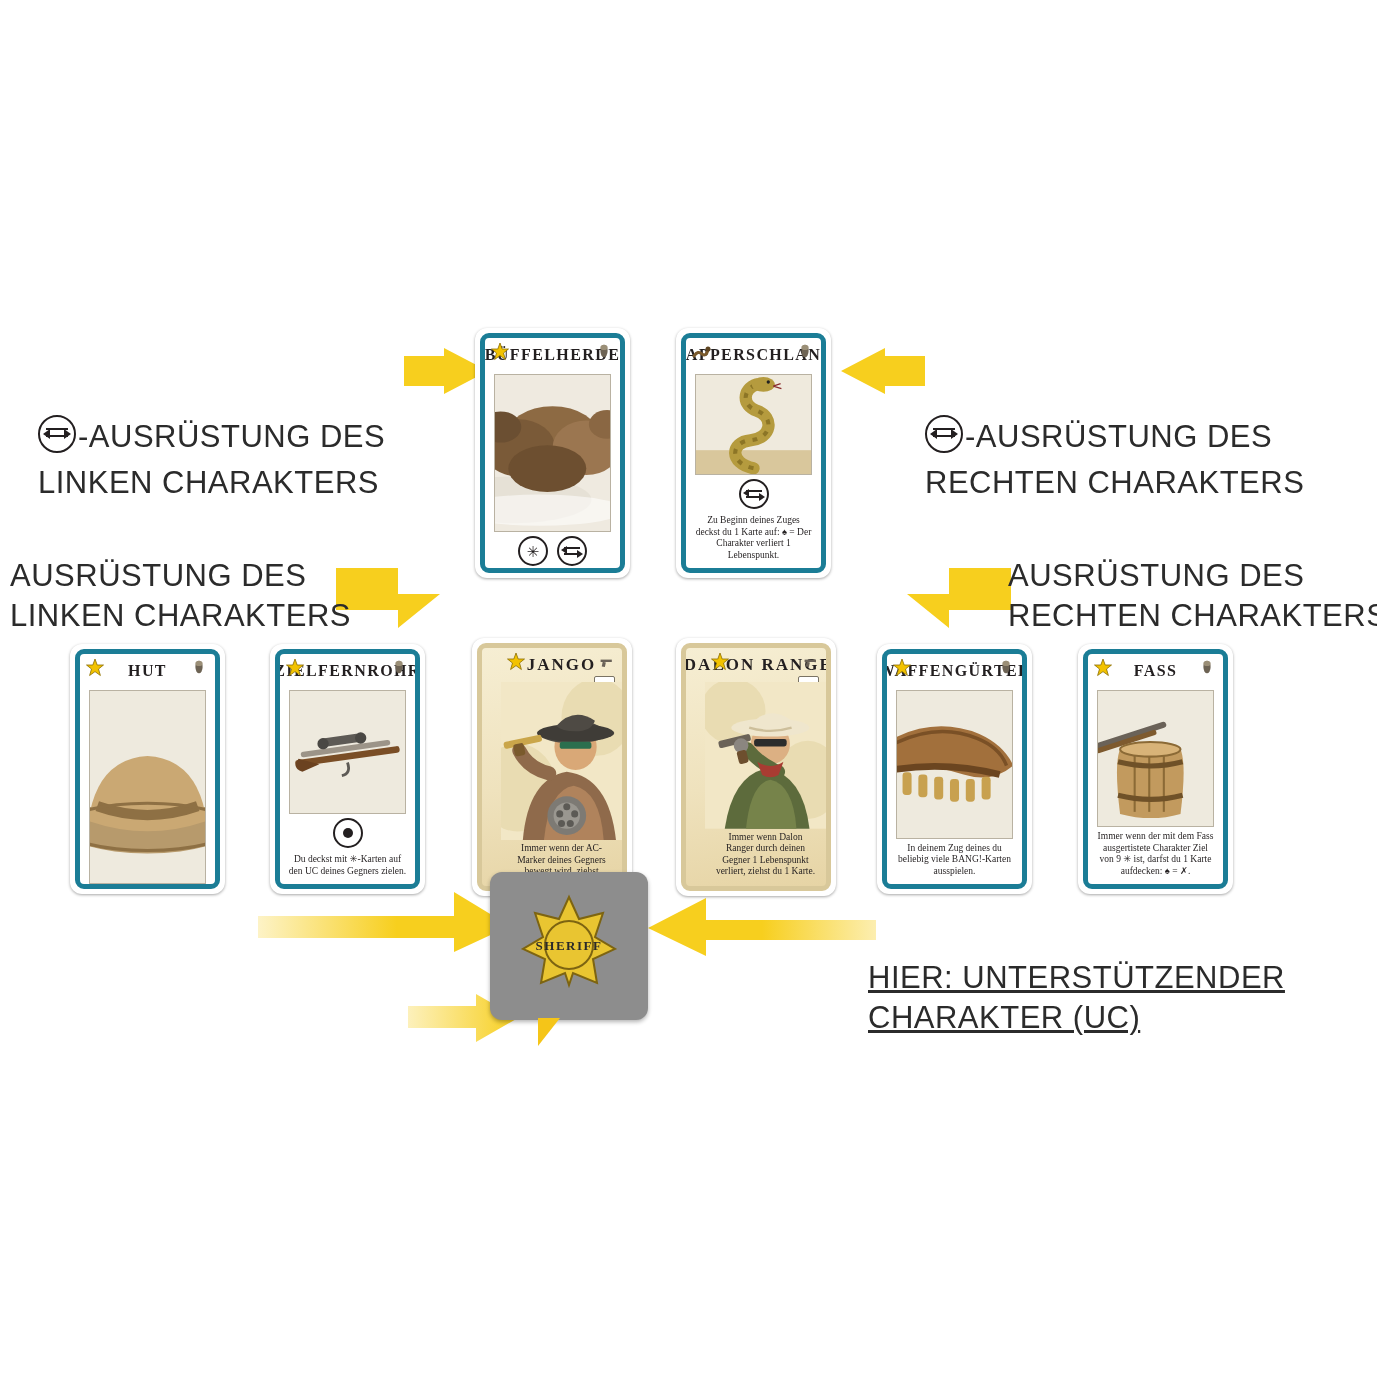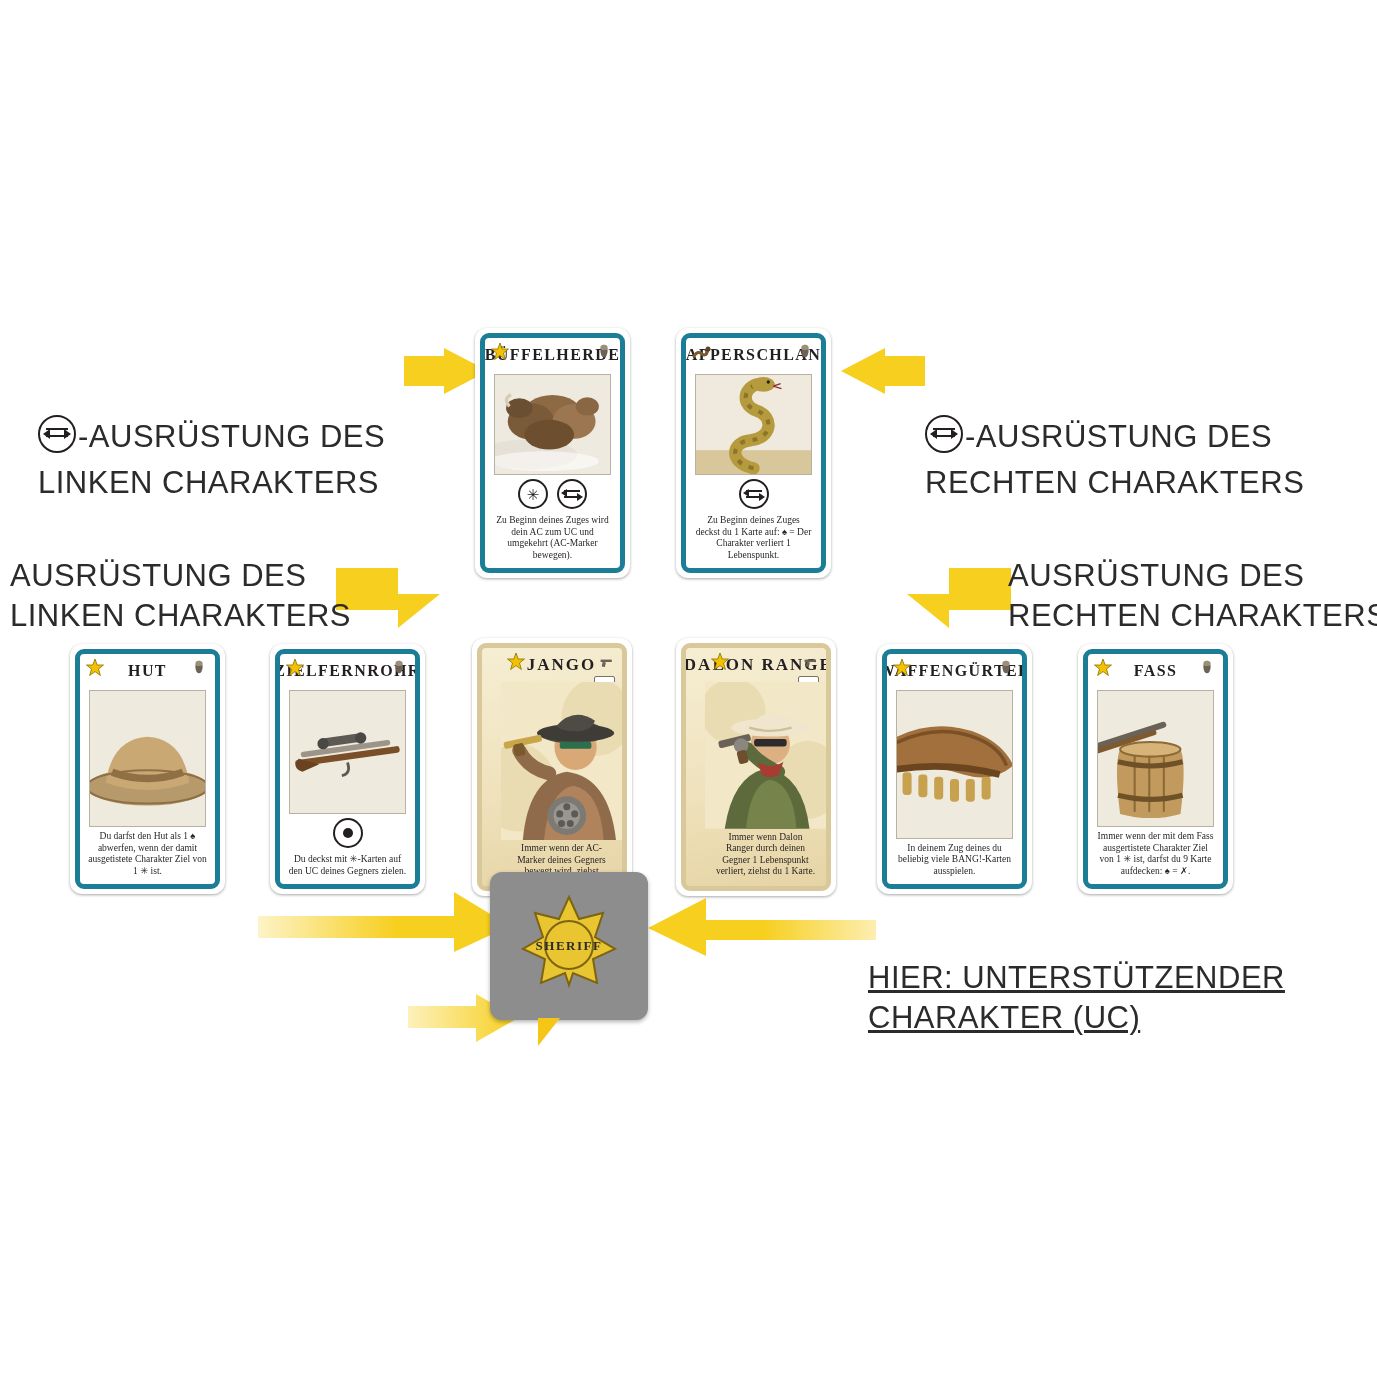--- a/index.html
+++ b/index.html
@@ -295,21 +295,20 @@
       </div>
       <div class="badge-row">
         <div class="star-badge">✳</div>
         <div class="badge">
           <span class="bar a"></span>
             <span class="bar b"></span>
             <span class="ah l"></span>
             <span class="ah r"></span>
         </div>
       </div>
-      <div class="card-text">Zu Beginn deines Zuges wird dein AC zum UC und umgekehrt (AC-Marker bewegen).</div>
     </div>
   </div>
 
   <div class="card" style="left:676px;top:328px;width:155px;height:250px;">
     <div class="card-inner">
       <div class="card-top">
         <span class="corner l">
           <svg viewBox="0 0 20 20" width="20" height="20">
               <path d="M3,14 q4,-6 8,-2 q4,3 6,-4" stroke="#7a5a2c" stroke-width="3" fill="none" stroke-linecap="round"></path>
               <circle cx="17" cy="7" r="2.5" fill="#5e4420"></circle>
@@ -364,21 +363,20 @@
       </div>
       <div class="card-art">
         <svg viewBox="0 0 140 130" width="100%" height="100%" preserveAspectRatio="xMidYMid slice">
           <rect width="140" height="130" fill="#eeeade"></rect>
           <ellipse cx="70" cy="92" rx="58" ry="18" fill="#b79a6c"></ellipse>
           <path d="M30,88 q6,-42 40,-44 q34,2 40,44 q-40,14 -80,0 Z" fill="#caa873"></path>
           <path d="M36,78 q34,12 68,0" stroke="#8e7044" stroke-width="7" fill="none"></path>
           <ellipse cx="70" cy="92" rx="58" ry="16" fill="none" stroke="#8e7044" stroke-width="2"></ellipse>
         </svg>
       </div>
-      <div class="card-text">Du darfst den Hut als 1 ♠ abwerfen, wenn der damit ausgetistete Charakter Ziel von 1 ✳ ist.</div>
     </div>
   </div>
 
   <div class="card" style="left:270px;top:644px;width:155px;height:250px;">
     <div class="card-inner">
       <div class="card-top">
         <span class="corner l">
           <svg class="star" viewBox="0 0 20 20">
               <polygon points="10,1 12.2,7 18.5,7 13.5,11 15.4,17.5 10,13.6 4.6,17.5 6.5,11 1.5,7 7.8,7" fill="#f2c200" stroke="#8a6d00" stroke-width="0.8"></polygon>
             </svg>
@@ -571,21 +569,21 @@
           <g stroke="#8b6a36" stroke-width="2" fill="none">
             <path d="M50,54 q0,32 0,62"></path>
             <path d="M64,52 q0,34 0,64"></path>
             <path d="M78,54 q0,32 0,62"></path>
           </g>
           <path d="M34,68 q32,8 62,0" stroke="#6f5128" stroke-width="5" fill="none"></path>
           <path d="M34,100 q32,8 62,0" stroke="#6f5128" stroke-width="5" fill="none"></path>
           <ellipse cx="65" cy="56" rx="29" ry="7" fill="#d8b378" stroke="#8b6a36" stroke-width="2"></ellipse>
         </svg>
       </div>
-      <div class="card-text">Immer wenn der mit dem Fass ausgertistete Charakter Ziel von 1 ✳ ist, darfst du 9 Karte aufdecken: ♠ = ✗.</div>
+      <div class="card-text">Immer wenn der mit dem Fass ausgertistete Charakter Ziel von 9 ✳ ist, darfst du 1 Karte aufdecken: ♠ = ✗.</div>
     </div>
   </div>
 
   <div id="sheriff" style="left:490px;top:872px;">
     <div class="sheriff-star">
       <svg width="100" height="96" viewBox="0 0 100 96">
         <g fill="#e9c531" stroke="#7d6411" stroke-width="2">
           <path d="M50,4 L60,26 L84,20 L76,44 L96,56 L74,66 L78,90 L54,80 L50,92 L46,80 L22,90 L26,66 L4,56 L24,44 L16,20 L40,26 Z"></path>
         </g>
         <circle cx="50" cy="52" r="24" fill="none" stroke="#7d6411" stroke-width="2"></circle>

